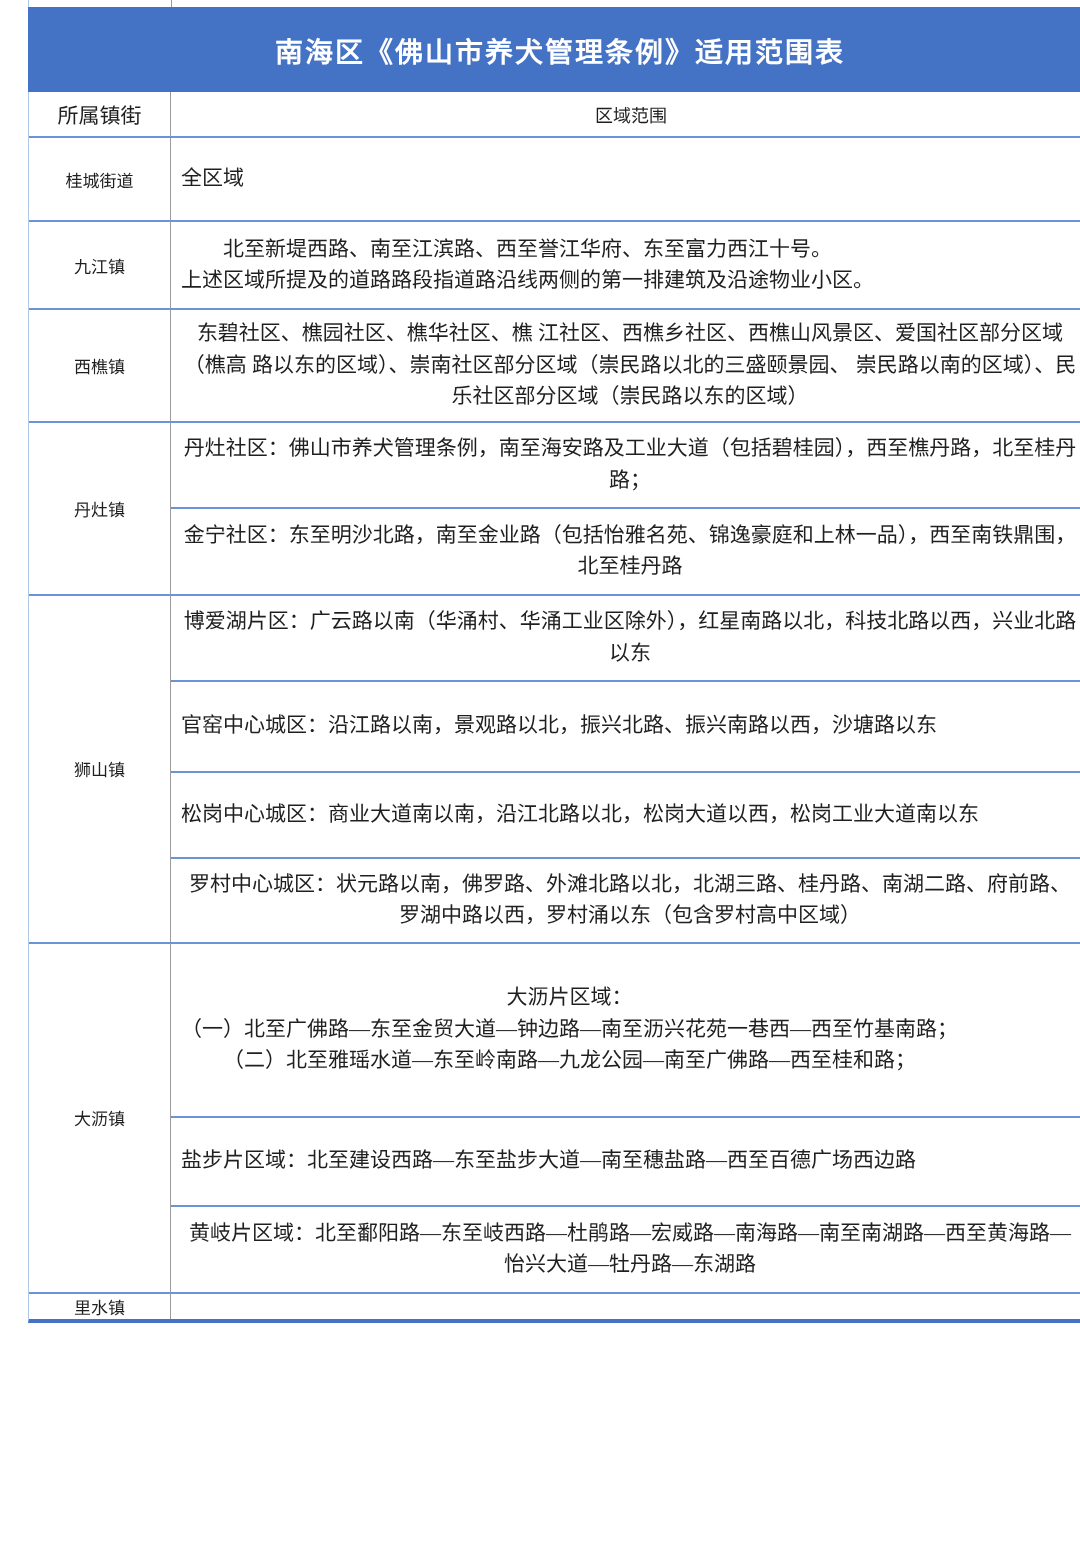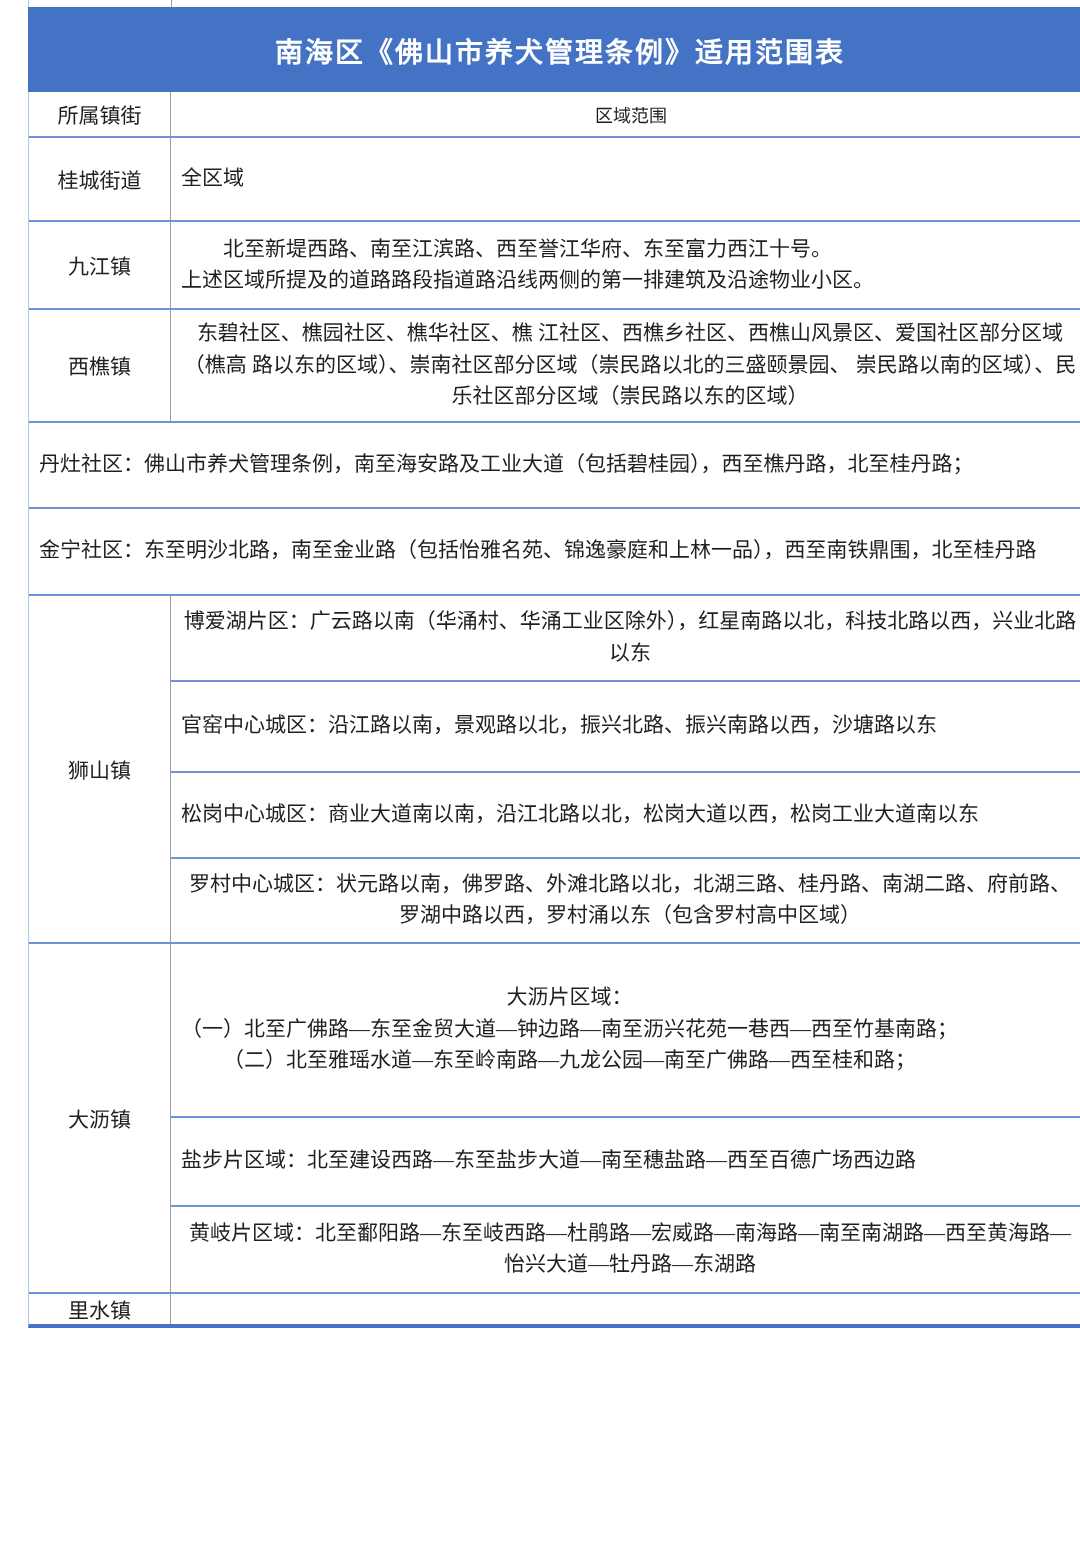--- a/index.html
+++ b/index.html
@@ -64,21 +64,21 @@
     flex: 1;
     display: flex; align-items: center; justify-content: center;
     font-size: 18px;
   }
 
   .group { display: flex; border-top: 2px solid var(--border-blue); }
   .group .town-cell {
     flex: 0 0 142px;
     display: flex; align-items: center; justify-content: center;
     border-right: 1px solid var(--divider-gray);
-    font-size: 21px;
+    font-size: 17px;
     text-align: left;
   }
   .group .scopes { flex: 1; display: flex; flex-direction: column; text-align: center; }
   .group .scope-cell {
     display: flex; align-items: center;
     padding: 8px 12px 8px 10px;
     font-size: 21px;
     line-height: 1.5;
     white-space: pre-line;
   }
@@ -120,20 +120,21 @@
     </div>
 
     <div class="group">
       <div class="town-cell">西樵镇</div>
       <div class="scopes">
         <div class="scope-cell" style="min-height:87px">东碧社区、樵园社区、樵华社区、樵 江社区、西樵乡社区、西樵山风景区、爱国社区部分区域（樵高 路以东的区域）、崇南社区部分区域（崇民路以北的三盛颐景园、 崇民路以南的区域）、民乐社区部分区域（崇民路以东的区域）</div>
       </div>
     </div>
 
     <div class="group">
+      <div class="town-cell">丹灶镇</div>
       <div class="scopes">
         <div class="scope-cell" style="min-height:84px">丹灶社区：佛山市养犬管理条例，南至海安路及工业大道（包括碧桂园），西至樵丹路，北至桂丹路；</div>
         <div class="scope-cell" style="min-height:87px">金宁社区：东至明沙北路，南至金业路（包括怡雅名苑、锦逸豪庭和上林一品），西至南铁鼎围，北至桂丹路</div>
       </div>
     </div>
 
     <div class="group">
       <div class="town-cell">狮山镇</div>
       <div class="scopes">
         <div class="scope-cell" style="min-height:84px">博爱湖片区：广云路以南（华涌村、华涌工业区除外），红星南路以北，科技北路以西，兴业北路以东</div>

